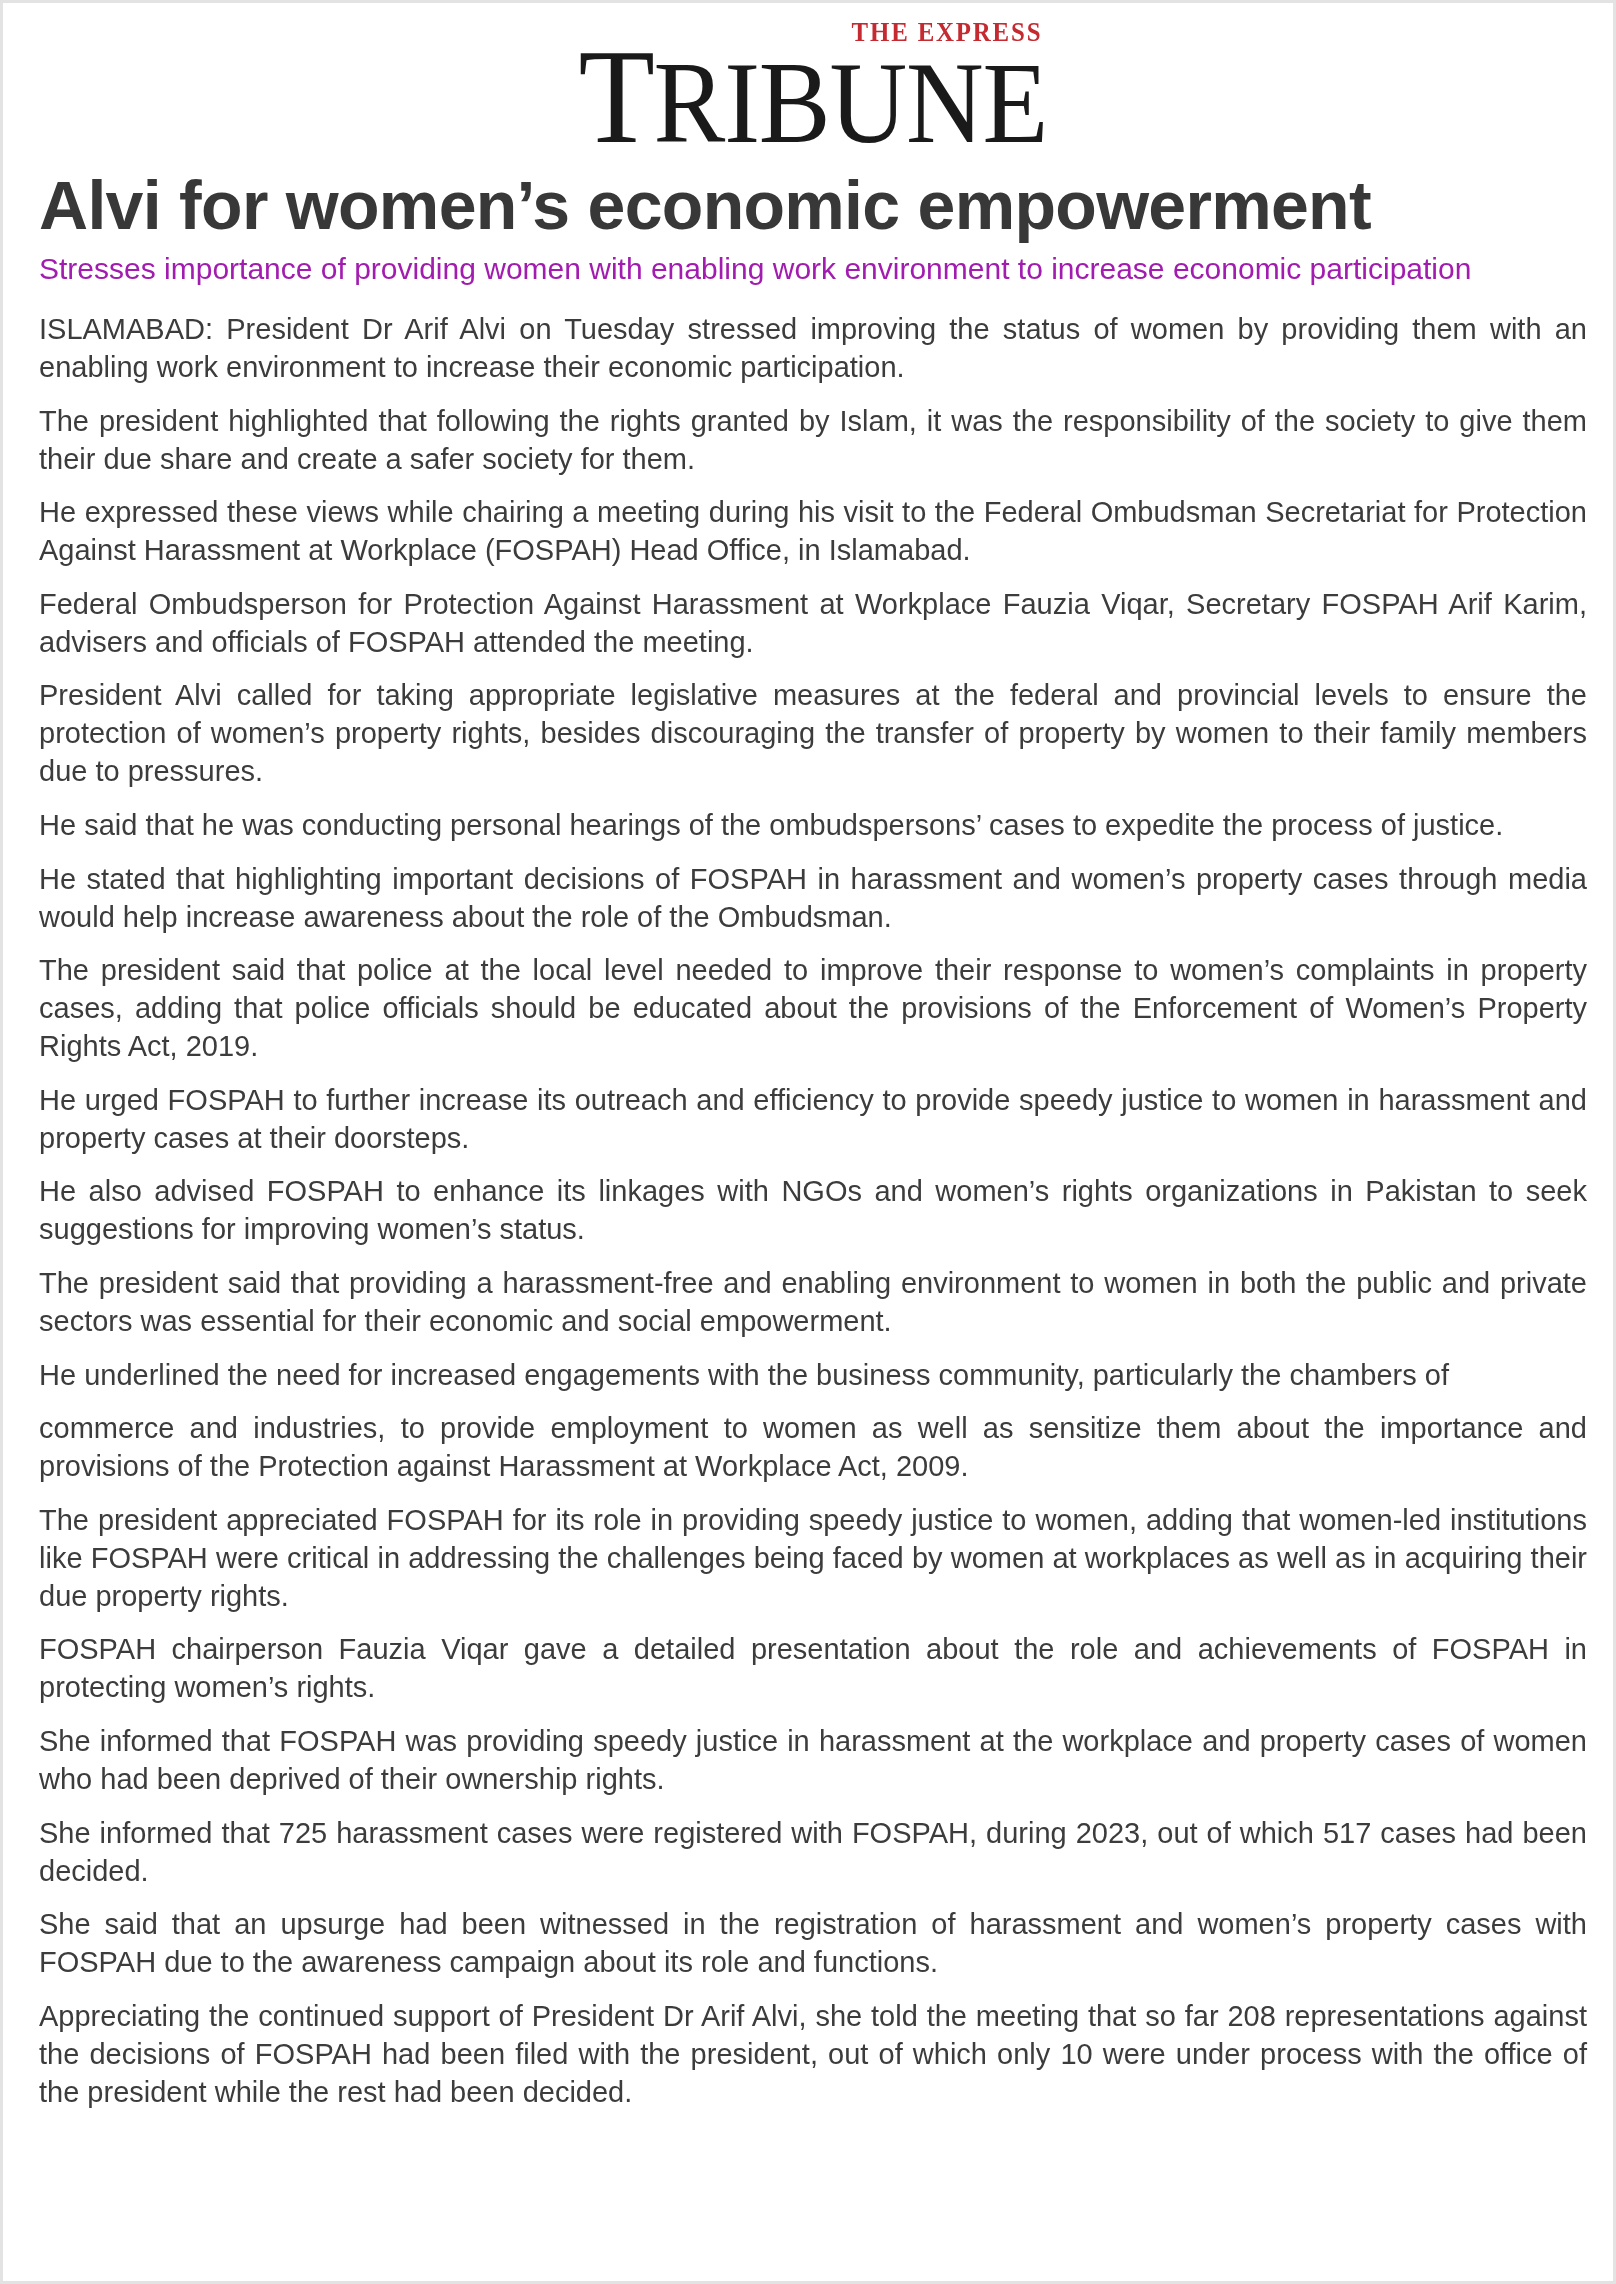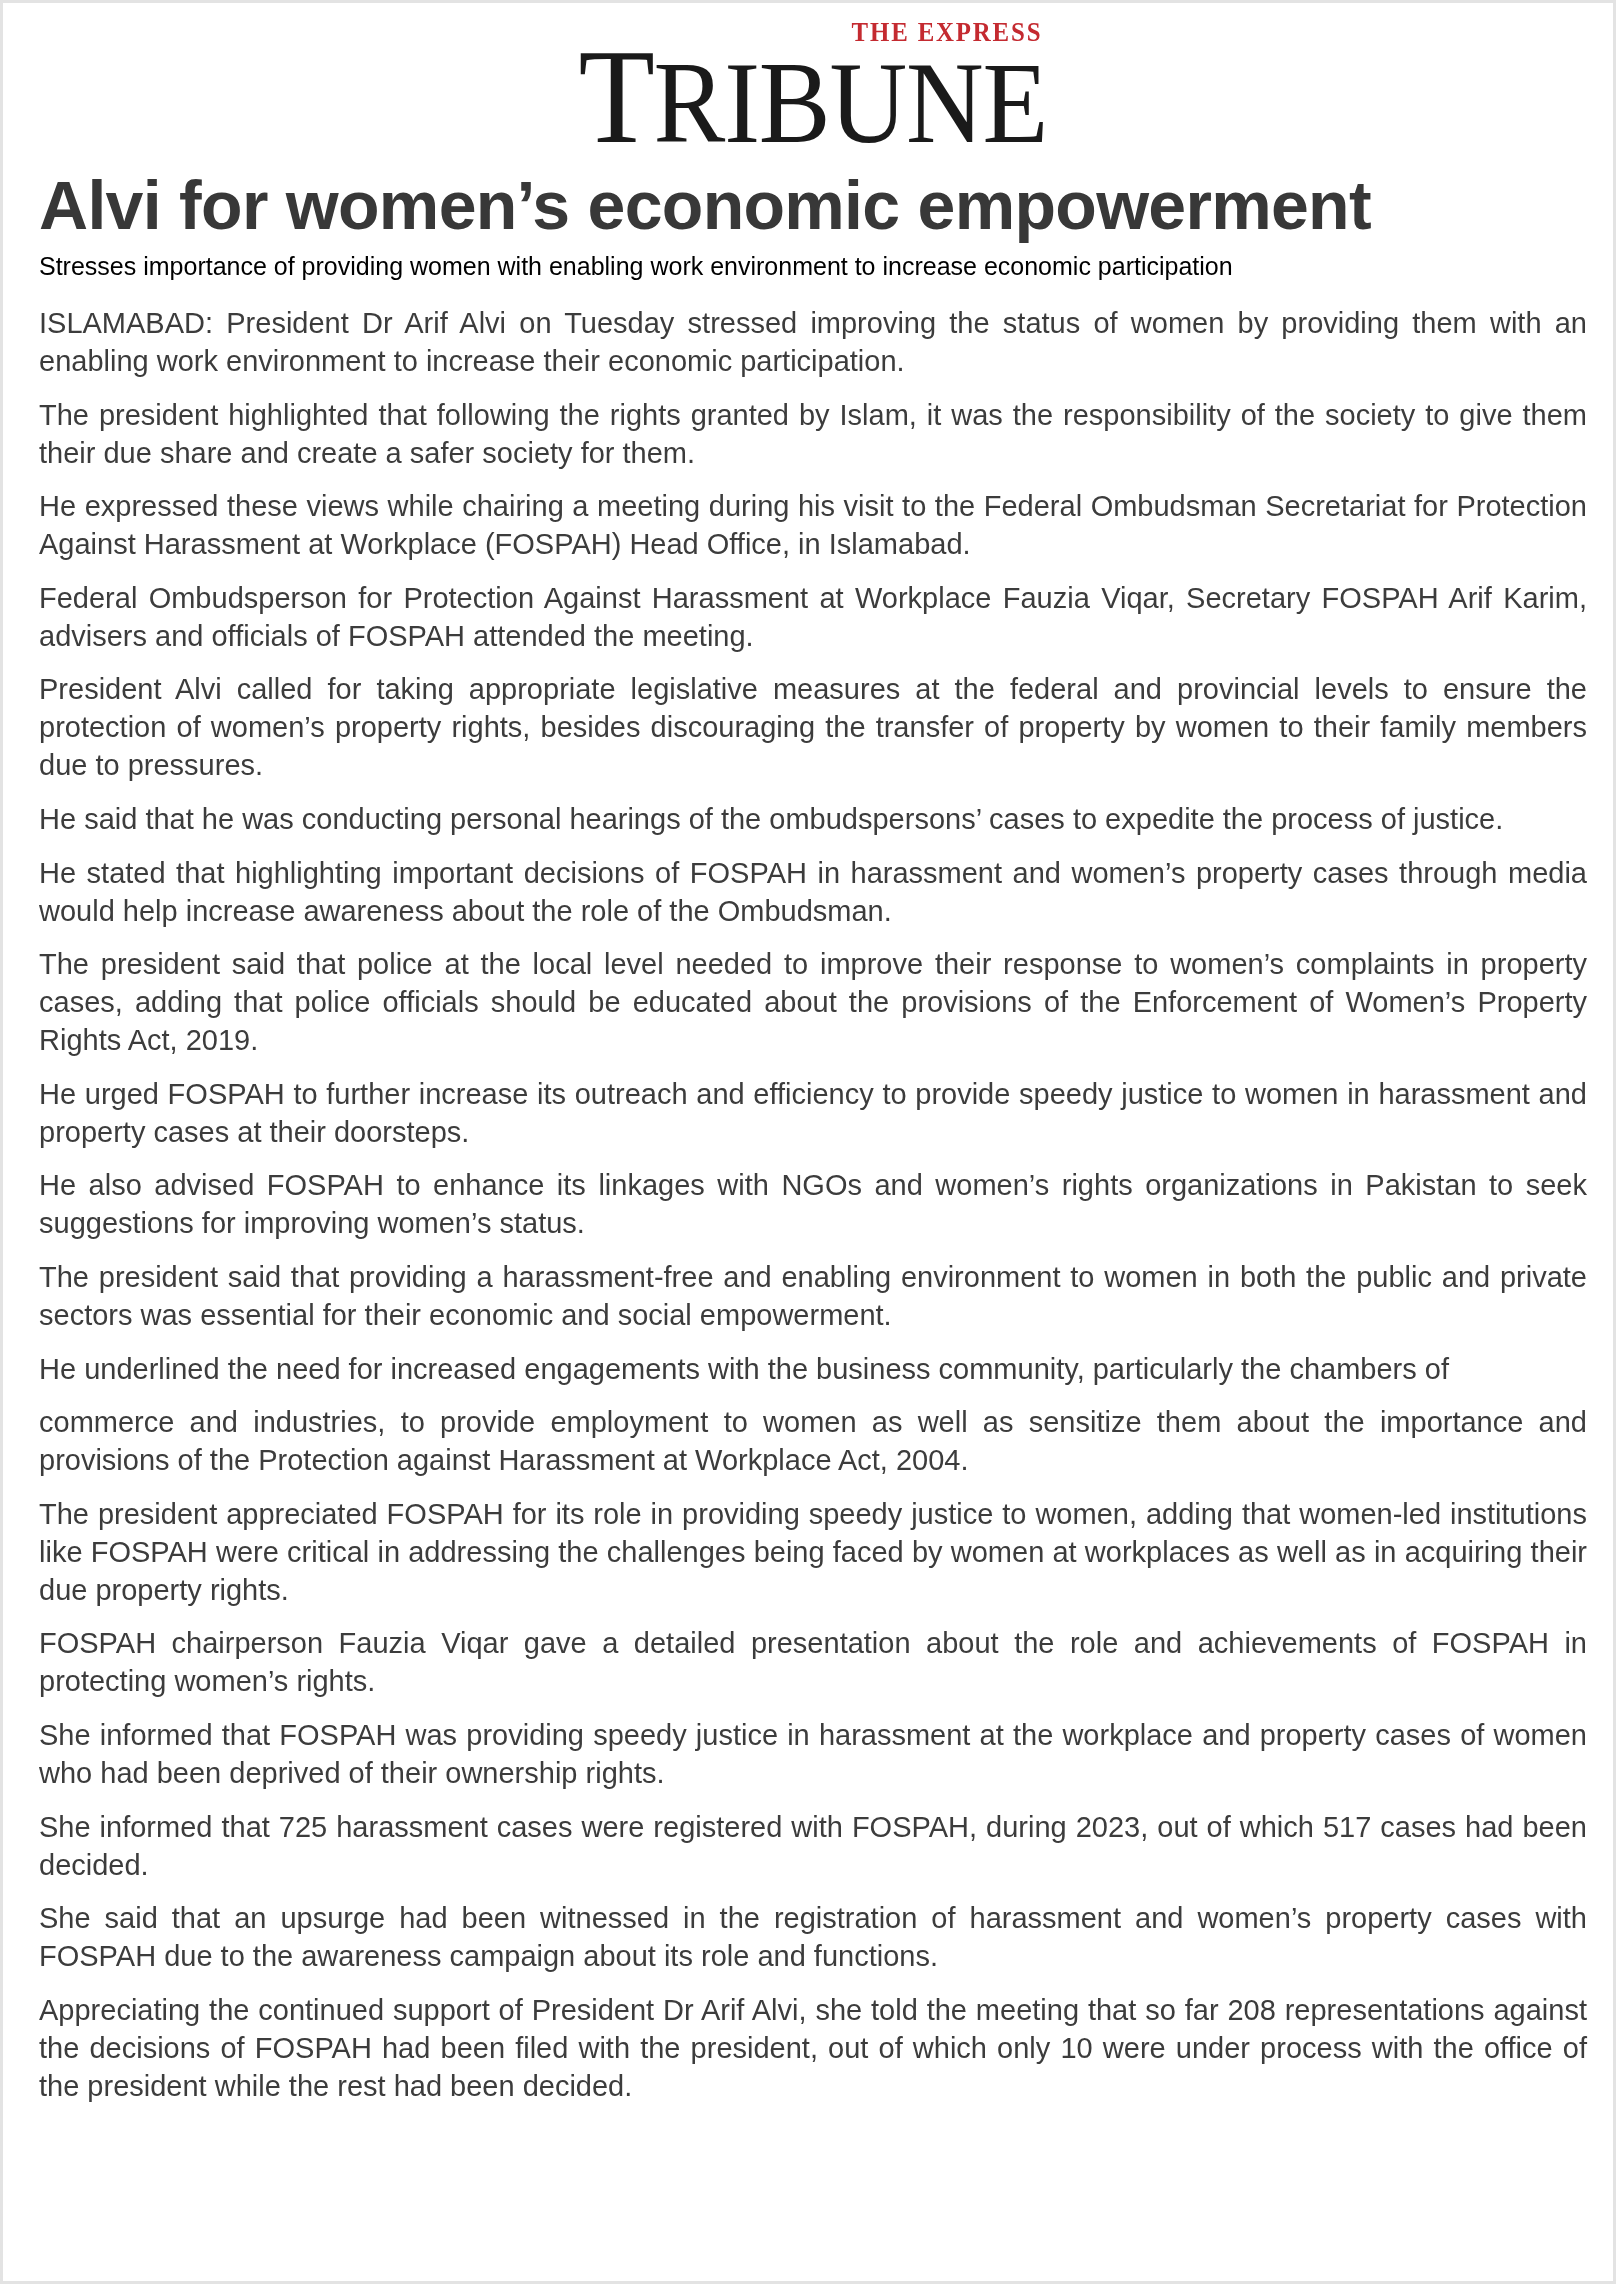--- a/index.html
+++ b/index.html
@@ -51,22 +51,22 @@
   .headline {
     margin: 14.3px 0 9px 0;
     font-size: 68px;
     font-weight: 700;
     letter-spacing: -0.7px;
     color: #383838;
     line-height: 1.05;
   }
   .subheadline {
     margin: 0 0 23.4px 0;
-    font-size: 25px;
-    color: #000000;
+    font-size: 30px;
+    color: #a21caf;
     line-height: 1.2;
   }
 
   
   .article-body p {
     margin: 0 0 15.6px 0;
     font-size: 29px;
     line-height: 38px;
     color: #3c3c3c;
     text-align: justify;
@@ -95,21 +95,21 @@
     <p>He expressed these views while chairing a meeting during his visit to the Federal Ombudsman Secretariat for Protection Against Harassment at Workplace (FOSPAH) Head Office, in Islamabad.</p>
     <p>Federal Ombudsperson for Protection Against Harassment at Workplace Fauzia Viqar, Secretary FOSPAH Arif Karim, advisers and officials of FOSPAH attended the meeting.</p>
     <p>President Alvi called for taking appropriate legislative measures at the federal and provincial levels to ensure the protection of women’s property rights, besides discouraging the transfer of property by women to their family members due to pressures.</p>
     <p>He said that he was conducting personal hearings of the ombudspersons’ cases to expedite the process of justice.</p>
     <p>He stated that highlighting important decisions of FOSPAH in harassment and women’s property cases through media would help increase awareness about the role of the Ombudsman.</p>
     <p>The president said that police at the local level needed to improve their response to women’s complaints in property cases, adding that police officials should be educated about the provisions of the Enforcement of Women’s Property Rights Act, 2019.</p>
     <p>He urged FOSPAH to further increase its outreach and efficiency to provide speedy justice to women in harassment and property cases at their doorsteps.</p>
     <p>He also advised FOSPAH to enhance its linkages with NGOs and women’s rights organizations in Pakistan to seek suggestions for improving women’s status.</p>
     <p>The president said that providing a harassment-free and enabling environment to women in both the public and private sectors was essential for their economic and social empowerment.</p>
     <p>He underlined the need for increased engagements with the business community, particularly the chambers of</p>
-    <p>commerce and industries, to provide employment to women as well as sensitize them about the importance and provisions of the Protection against Harassment at Workplace Act, 2004.</p>
+    <p>commerce and industries, to provide employment to women as well as sensitize them about the importance and provisions of the Protection against Harassment at Workplace Act, 2009.</p>
     <p>The president appreciated FOSPAH for its role in providing speedy justice to women, adding that women-led institutions like FOSPAH were critical in addressing the challenges being faced by women at workplaces as well as in acquiring their due property rights.</p>
     <p>FOSPAH chairperson Fauzia Viqar gave a detailed presentation about the role and achievements of FOSPAH in protecting women’s rights.</p>
     <p>She informed that FOSPAH was providing speedy justice in harassment at the workplace and property cases of women who had been deprived of their ownership rights.</p>
     <p>She informed that 725 harassment cases were registered with FOSPAH, during 2023, out of which 517 cases had been decided.</p>
     <p>She said that an upsurge had been witnessed in the registration of harassment and women’s property cases with FOSPAH due to the awareness campaign about its role and functions.</p>
     <p>Appreciating the continued support of President Dr Arif Alvi, she told the meeting that so far 208 representations against the decisions of FOSPAH had been filed with the president, out of which only 10 were under process with the office of the president while the rest had been decided.</p>
   </main>
 
 </div>
 

